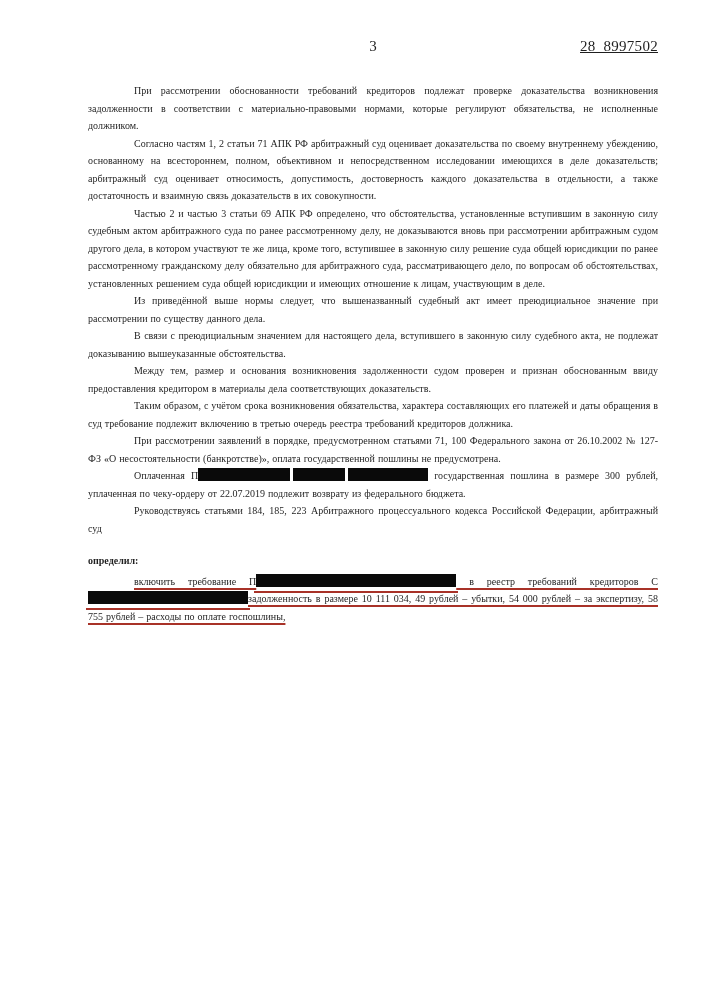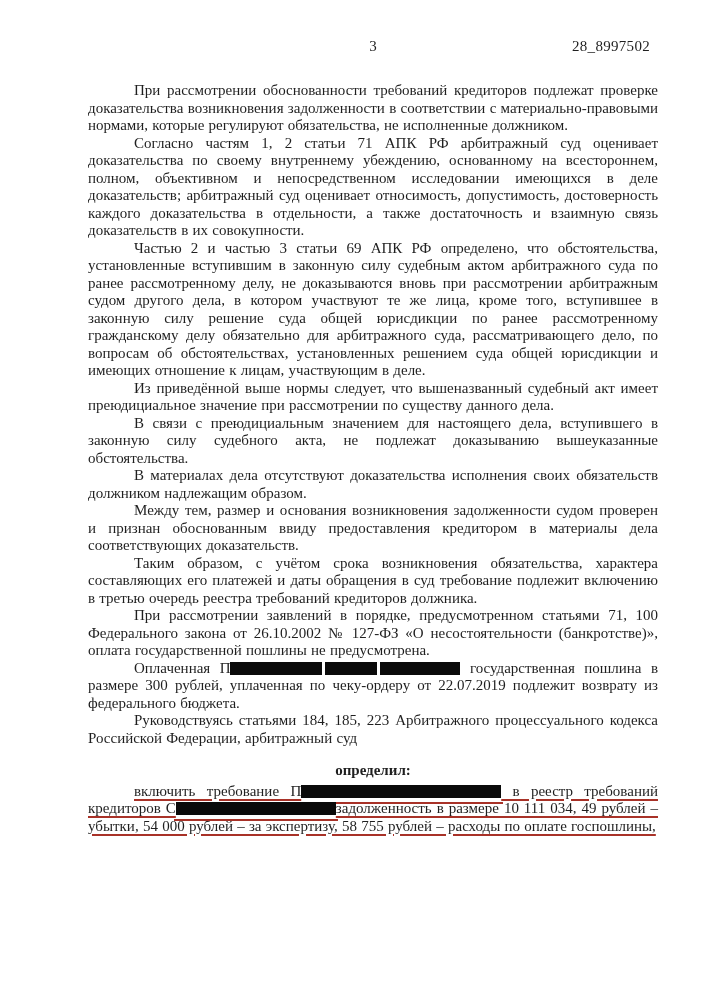--- a/index.html
+++ b/index.html
@@ -29,33 +29,33 @@
     font-size: 15px;
     margin-bottom: 26px;
   }
   .page-num {
     position: absolute;
     left: 50%;
     transform: translateX(-50%);
   }
   .doc-id {
     position: absolute;
-    right: 8px;
+    right: 0;
     letter-spacing: 0.3px;
+    text-decoration: underline;
   }
   .para {
     margin: 0;
     text-indent: 46px;
     text-align: justify;
-    font-size: 15px;
+    font-size: 10px;
     line-height: 17.5px;
     word-spacing: 0.5px;
   }
   .para.heading {
-    text-align: center;
     text-indent: 0;
     font-weight: bold;
     margin: 15px 0 3px 0;
   }
   .para.red-underlined {
     text-decoration-line: underline;
     text-decoration-color: #a83228;
     text-decoration-thickness: 2px;
     text-underline-offset: 3px;
   }
@@ -90,21 +90,20 @@
     <div class="page-header">
       <span class="page-num">3</span>
       <span class="doc-id">28_8997502</span>
     </div>
     <div id="document-body">
         <p class="para"><span>При рассмотрении обоснованности требований кредиторов подлежат проверке доказательства возникновения задолженности в соответствии с материально-правовыми нормами, которые регулируют обязательства, не исполненные должником.</span></p>
         <p class="para"><span>Согласно частям 1, 2 статьи 71 АПК РФ арбитражный суд оценивает доказательства по своему внутреннему убеждению, основанному на всестороннем, полном, объективном и непосредственном исследовании имеющихся в деле доказательств; арбитражный суд оценивает относимость, допустимость, достоверность каждого доказательства в отдельности, а также достаточность и взаимную связь доказательств в их совокупности.</span></p>
         <p class="para"><span>Частью 2 и частью 3 статьи 69 АПК РФ определено, что обстоятельства, установленные вступившим в законную силу судебным актом арбитражного суда по ранее рассмотренному делу, не доказываются вновь при рассмотрении арбитражным судом другого дела, в котором участвуют те же лица, кроме того, вступившее в законную силу решение суда общей юрисдикции по ранее рассмотренному гражданскому делу обязательно для арбитражного суда, рассматривающего дело, по вопросам об обстоятельствах, установленных решением суда общей юрисдикции и имеющих отношение к лицам, участвующим в деле.</span></p>
         <p class="para"><span>Из приведённой выше нормы следует, что вышеназванный судебный акт имеет преюдициальное значение при рассмотрении по существу данного дела.</span></p>
         <p class="para"><span>В связи с преюдициальным значением для настоящего дела, вступившего в законную силу судебного акта, не подлежат доказыванию вышеуказанные обстоятельства.</span></p>
-        <p class="para"><span>В материалах дела отсутствуют доказательства исполнения своих обязательств должником надлежащим образом.</span></p>
         <p class="para"><span>Между тем, размер и основания возникновения задолженности судом проверен и признан обоснованным ввиду предоставления кредитором в материалы дела соответствующих доказательств.</span></p>
         <p class="para"><span>Таким образом, с учётом срока возникновения обязательства, характера составляющих его платежей и даты обращения в суд требование подлежит включению в третью очередь реестра требований кредиторов должника.</span></p>
         <p class="para"><span>При рассмотрении заявлений в порядке, предусмотренном статьями 71, 100 Федерального закона от 26.10.2002 № 127-ФЗ «О несостоятельности (банкротстве)», оплата государственной пошлины не предусмотрена.</span></p>
         <p class="para"><span>Оплаченная П</span><span class="redaction gapped" style="width: 230px;"></span><span> государственная пошлина в размере 300 рублей, уплаченная по чеку-ордеру от 22.07.2019 подлежит возврату из федерального бюджета.</span></p>
         <p class="para"><span>Руководствуясь статьями 184, 185, 223 Арбитражного процессуального кодекса Российской Федерации, арбитражный суд</span></p>
         <p class="para heading"><span>определил:</span></p>
         <p class="para red-underlined"><span>включить требование П</span><span class="redaction" style="width: 200px;"></span><span> в реестр требований кредиторов С</span><span class="redaction" style="width: 160px;"></span><span>задолженность в размере 10 111 034, 49 рублей – убытки, 54 000 рублей – за экспертизу, 58 755 рублей – расходы по оплате госпошлины,</span></p>
       </div>
   </div>
 </div>

